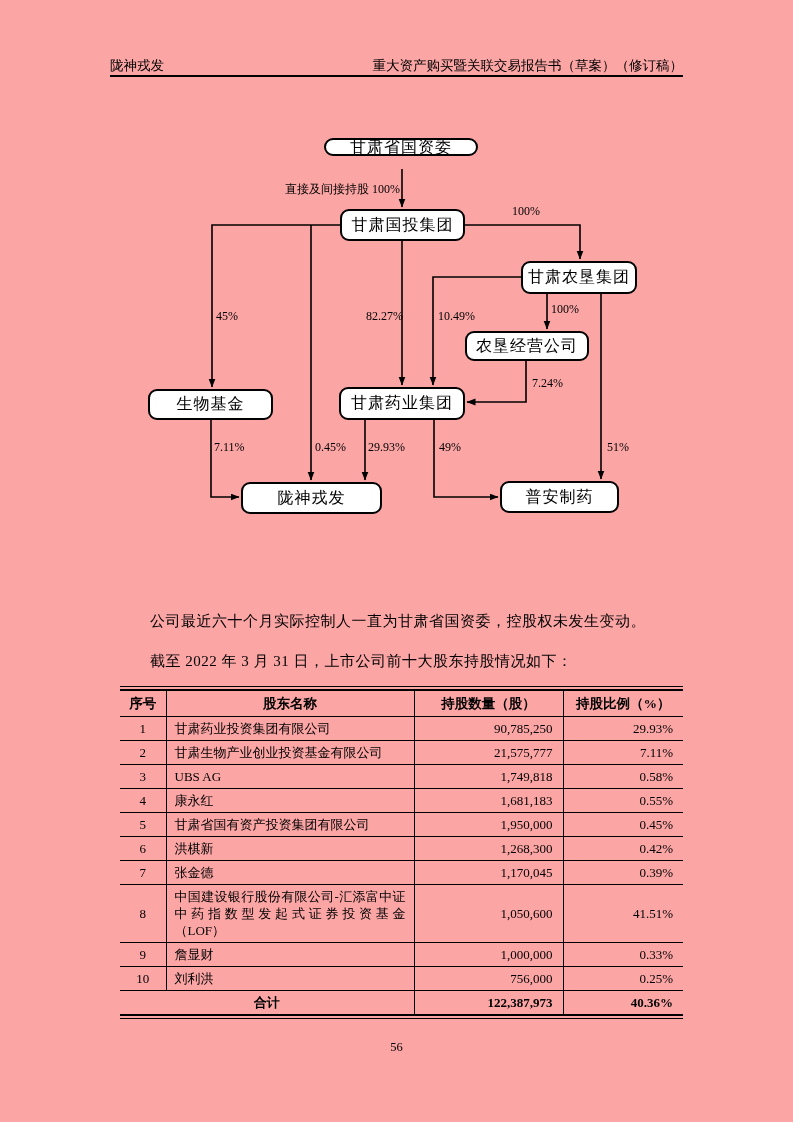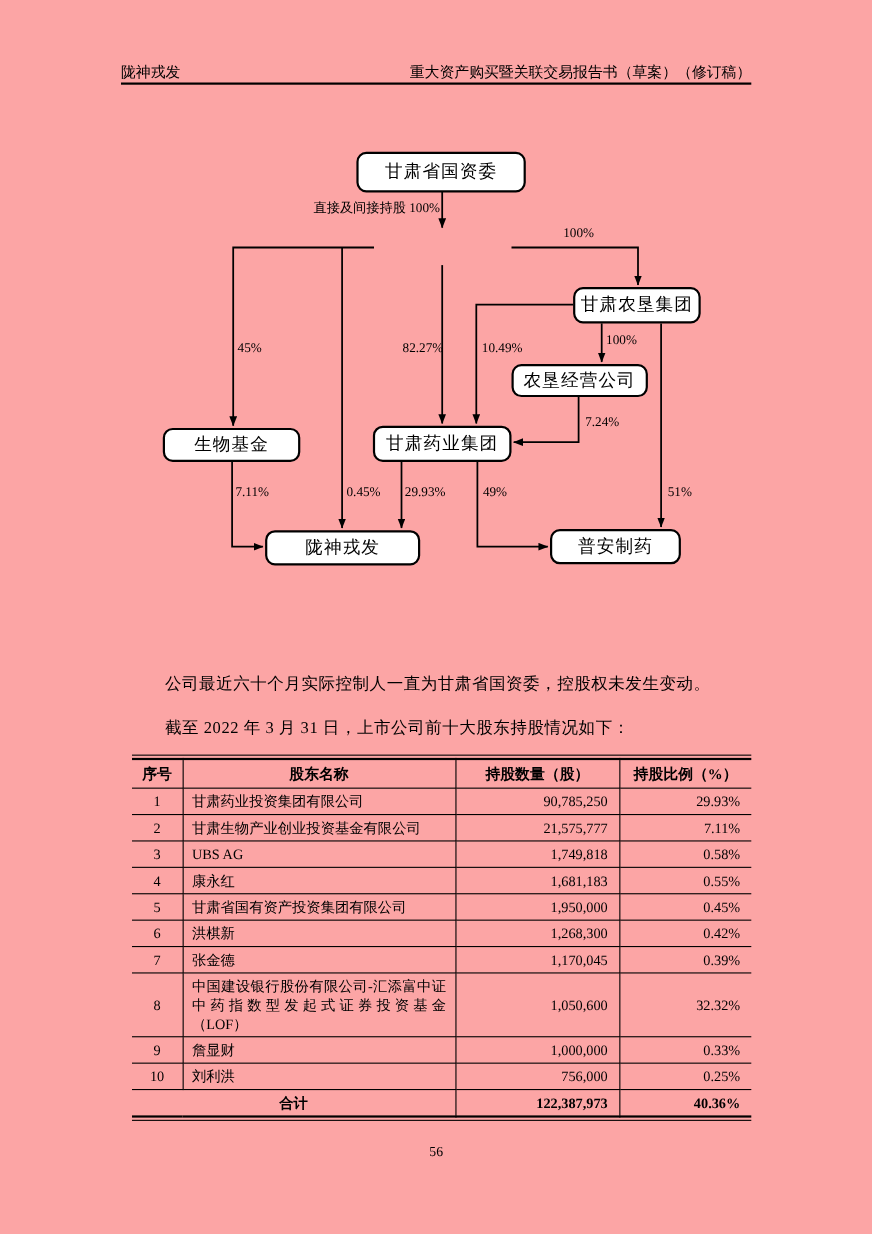--- a/index.html
+++ b/index.html
@@ -73,21 +73,22 @@
           <polyline points="521,277 433,277 433,385" marker-end="url(#arrow)"></polyline>
           <polyline points="547,294 547,329" marker-end="url(#arrow)"></polyline>
           <polyline points="601,294 601,479" marker-end="url(#arrow)"></polyline>
           <polyline points="526,361 526,402 467,402" marker-end="url(#arrow)"></polyline>
           <polyline points="211,420 211,497 239,497" marker-end="url(#arrow)"></polyline>
           <polyline points="365,420 365,480" marker-end="url(#arrow)"></polyline>
           <polyline points="434,420 434,497 498,497" marker-end="url(#arrow)"></polyline>
         </g>
     </svg>
 
-  <div class="node" style="left: 324px; top: 138px; width: 154px; height: 37px;">甘肃省国资委</div>
+  <div class="node" style="left: 324px; top: 138px; width: 154px; height: 18px;">甘肃省国资委</div>
+      <div class="node" style="left: 340px; top: 209px; width: 125px; height: 32px;">甘肃国投集团</div>
       <div class="node" style="left: 465px; top: 331px; width: 124px; height: 30px;">农垦经营公司</div>
       <div class="node" style="left: 521px; top: 261px; width: 116px; height: 33px;">甘肃农垦集团</div>
       <div class="node" style="left: 148px; top: 389px; width: 125px; height: 31px;">生物基金</div>
       <div class="node" style="left: 339px; top: 387px; width: 126px; height: 33px;">甘肃药业集团</div>
       <div class="node" style="left: 241px; top: 482px; width: 141px; height: 32px;">陇神戎发</div>
       <div class="node" style="left: 500px; top: 481px; width: 119px; height: 32px;">普安制药</div>
       <div class="edge-label" style="left: 285px; top: 181px;">直接及间接持股 100%</div>
       <div class="edge-label" style="left: 512px; top: 204px;">100%</div>
       <div class="edge-label" style="left: 216px; top: 309px;">45%</div>
       <div class="edge-label" style="left: 366px; top: 309px;">82.27%</div>
@@ -160,21 +161,21 @@
           <tr>
             <td class="seq">7</td>
             <td class="name">张金德</td>
             <td class="num">1,170,045</td>
             <td class="num">0.39%</td>
           </tr>
           <tr>
             <td class="seq">8</td>
             <td class="name justify">中国建设银行股份有限公司-汇添富中证中药指数型发起式证券投资基金（LOF）</td>
             <td class="num">1,050,600</td>
-            <td class="num">32.32%</td>
+            <td class="num">41.51%</td>
           </tr>
           <tr>
             <td class="seq">9</td>
             <td class="name">詹显财</td>
             <td class="num">1,000,000</td>
             <td class="num">0.33%</td>
           </tr>
           <tr>
             <td class="seq">10</td>
             <td class="name">刘利洪</td>

